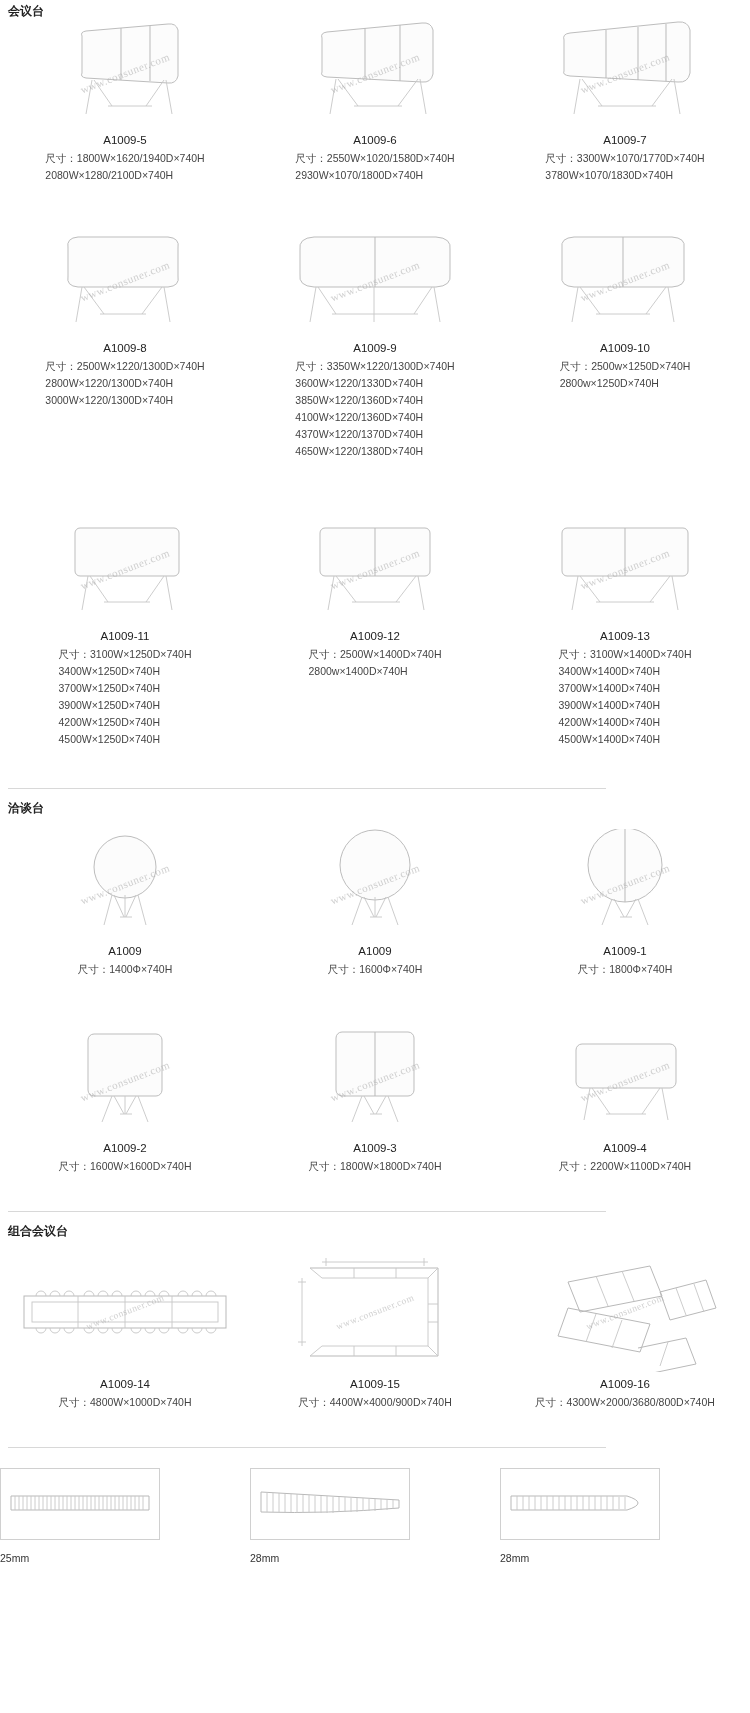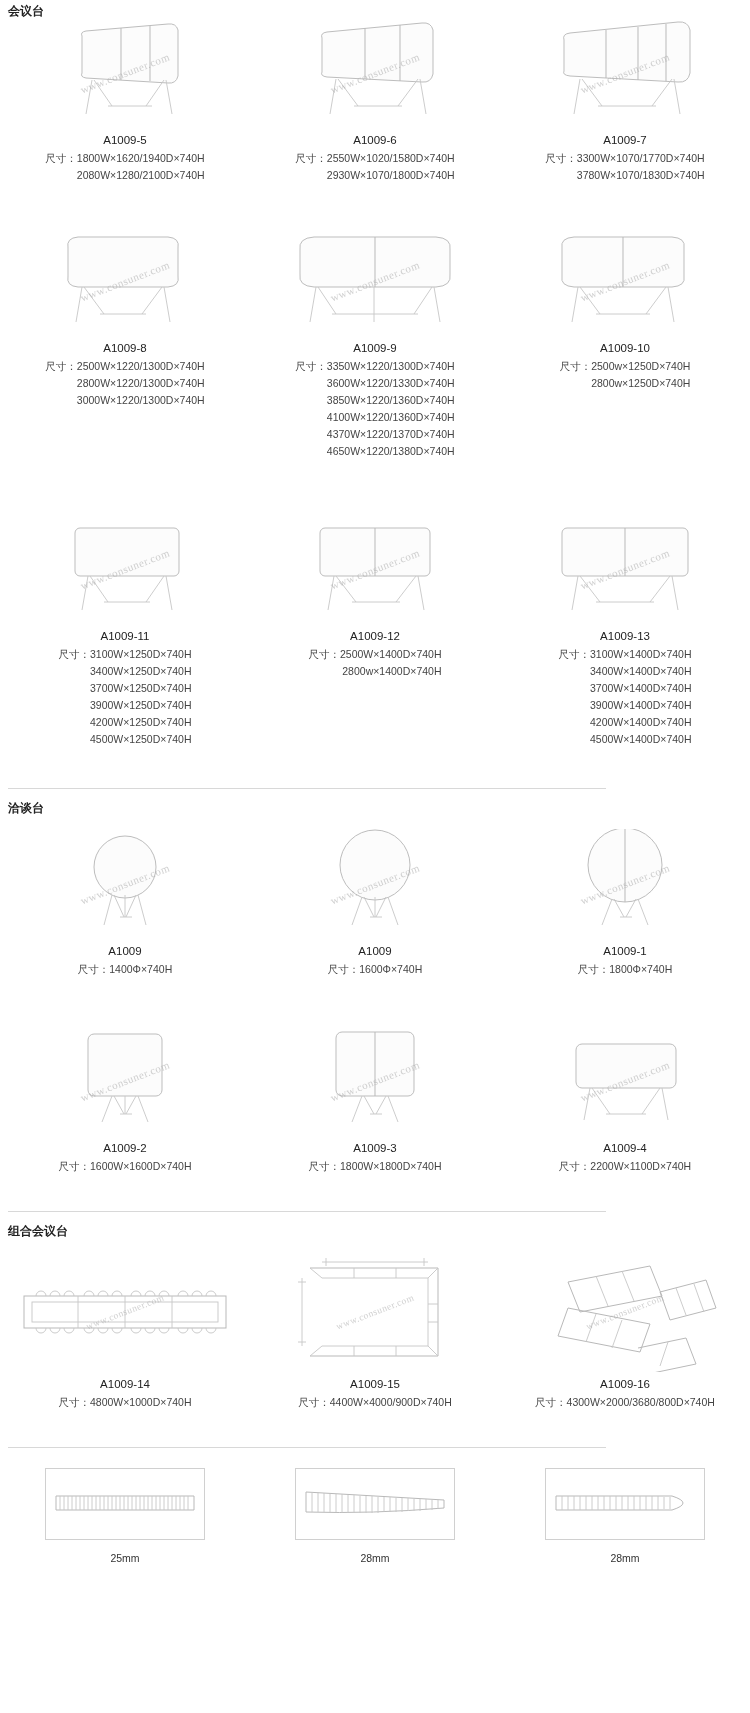--- a/index.html
+++ b/index.html
@@ -55,21 +55,21 @@
     overflow: hidden;
   }
   .art.tall { height: 120px; }
   .code {
     font-size: 11.5px;
     color: #222;
     margin-top: 6px;
     margin-bottom: 4px;
   }
   .dims {
-    text-align: right;
+    text-align: left;
     line-height: 17px;
     font-size: 10.5px;
     color: #444;
   }
   .dims div { white-space: nowrap; }
 
   
   .wm {
     position: absolute;
     left: 50%;
@@ -90,21 +90,20 @@
   .stk { fill: none; stroke: #b9b9b9; stroke-width: 1; }
   .stk2 { fill: none; stroke: #c6c6c6; stroke-width: .9; }
   .fillpanel { fill: #fcfcfc; stroke: #bdbdbd; stroke-width: 1; }
 
   
   .thick-row { display: flex; width: 750px; padding-top: 4px; }
   .thick-cell {
     width: 250px;
     display: flex;
     flex-direction: column;
-    align-items: center;
   }
   .thick-box {
     width: 160px;
     height: 72px;
     border: 1px solid #d0d0d0;
     display: flex;
     align-items: center;
     justify-content: center;
     background: #fff;
   }

